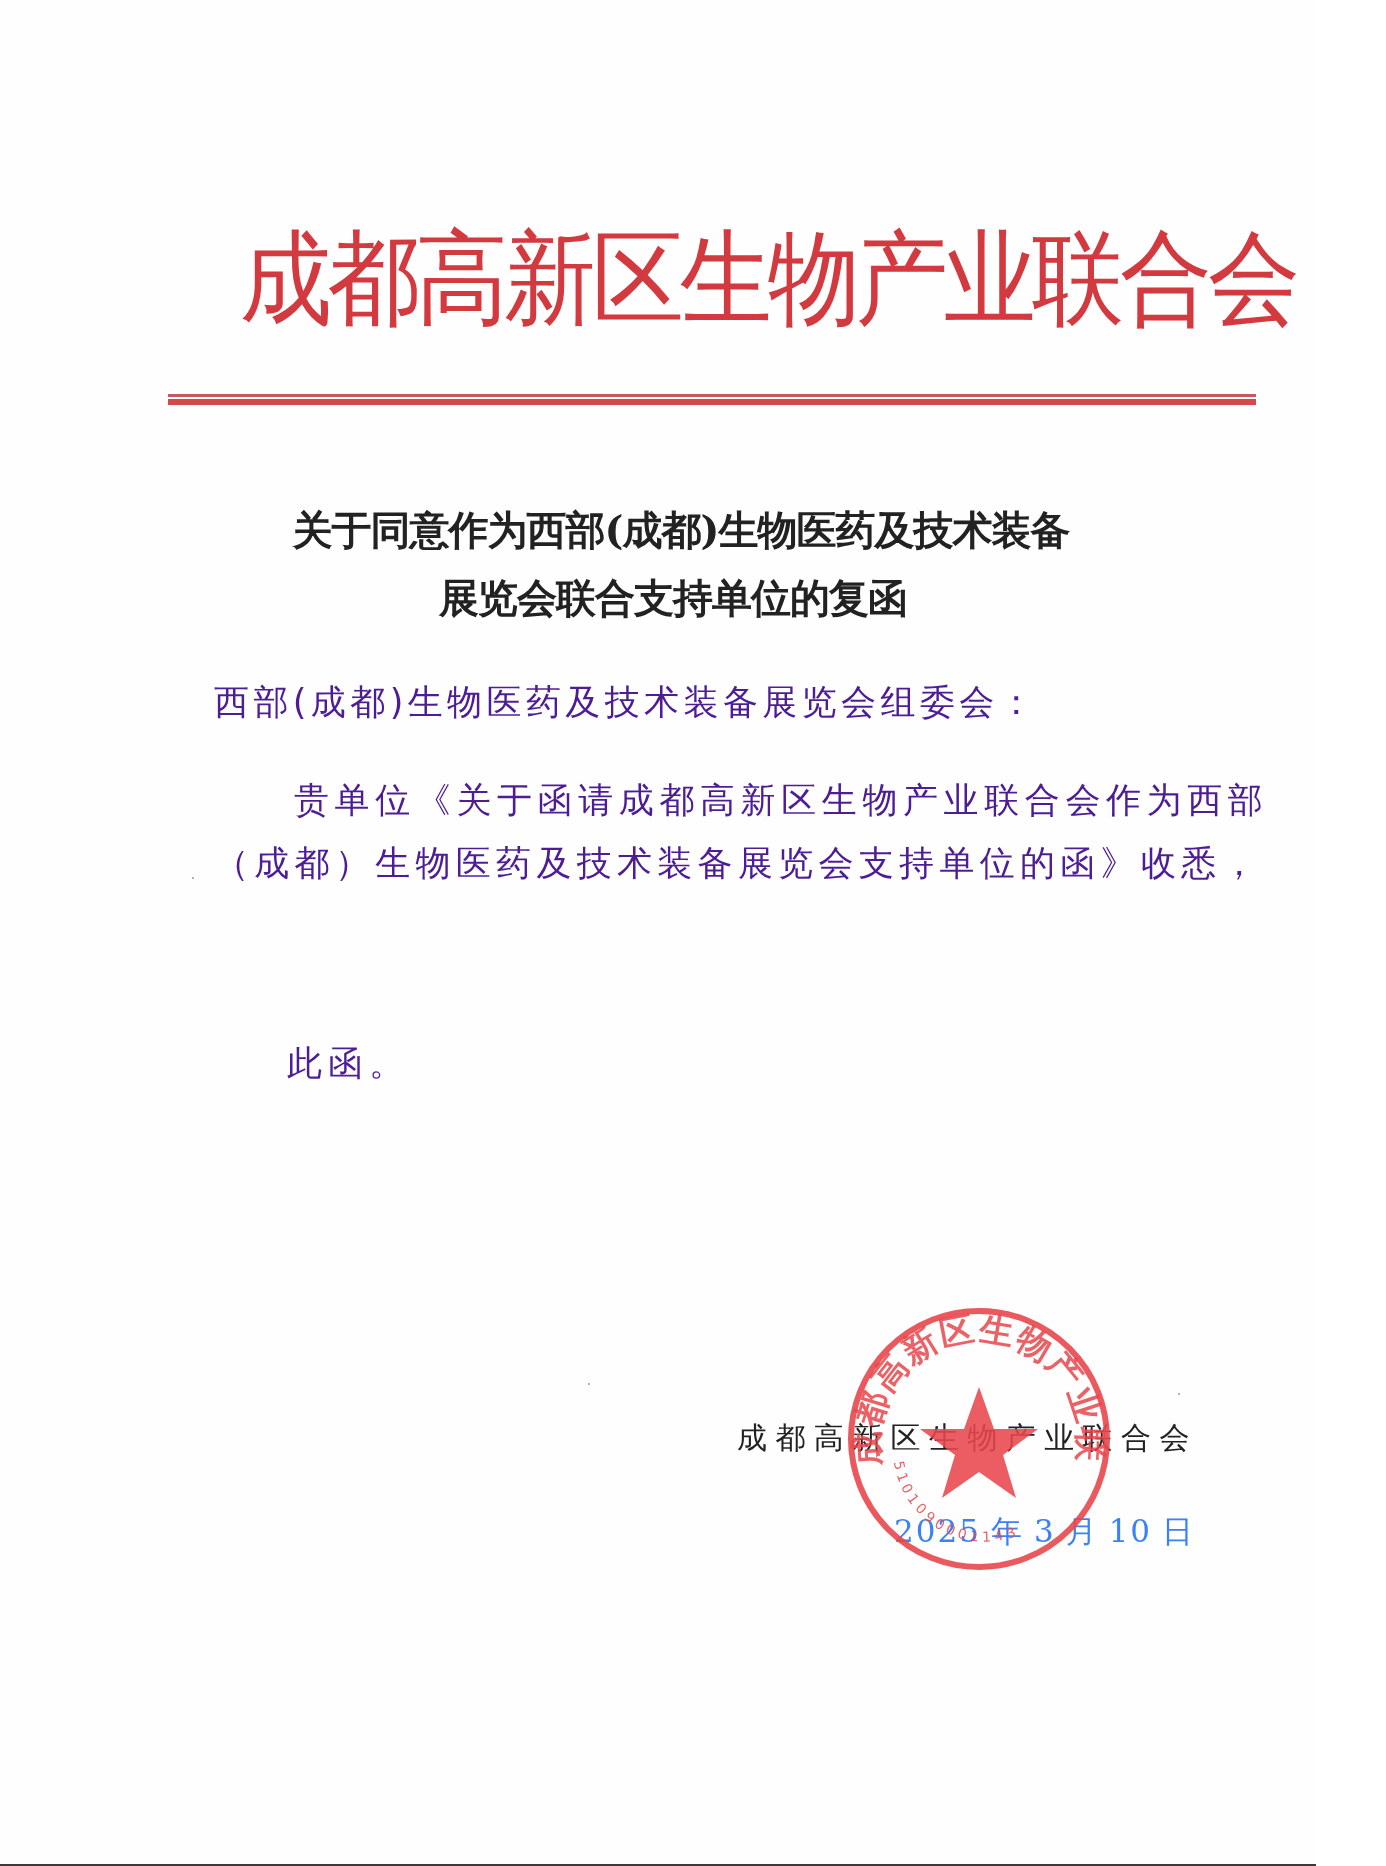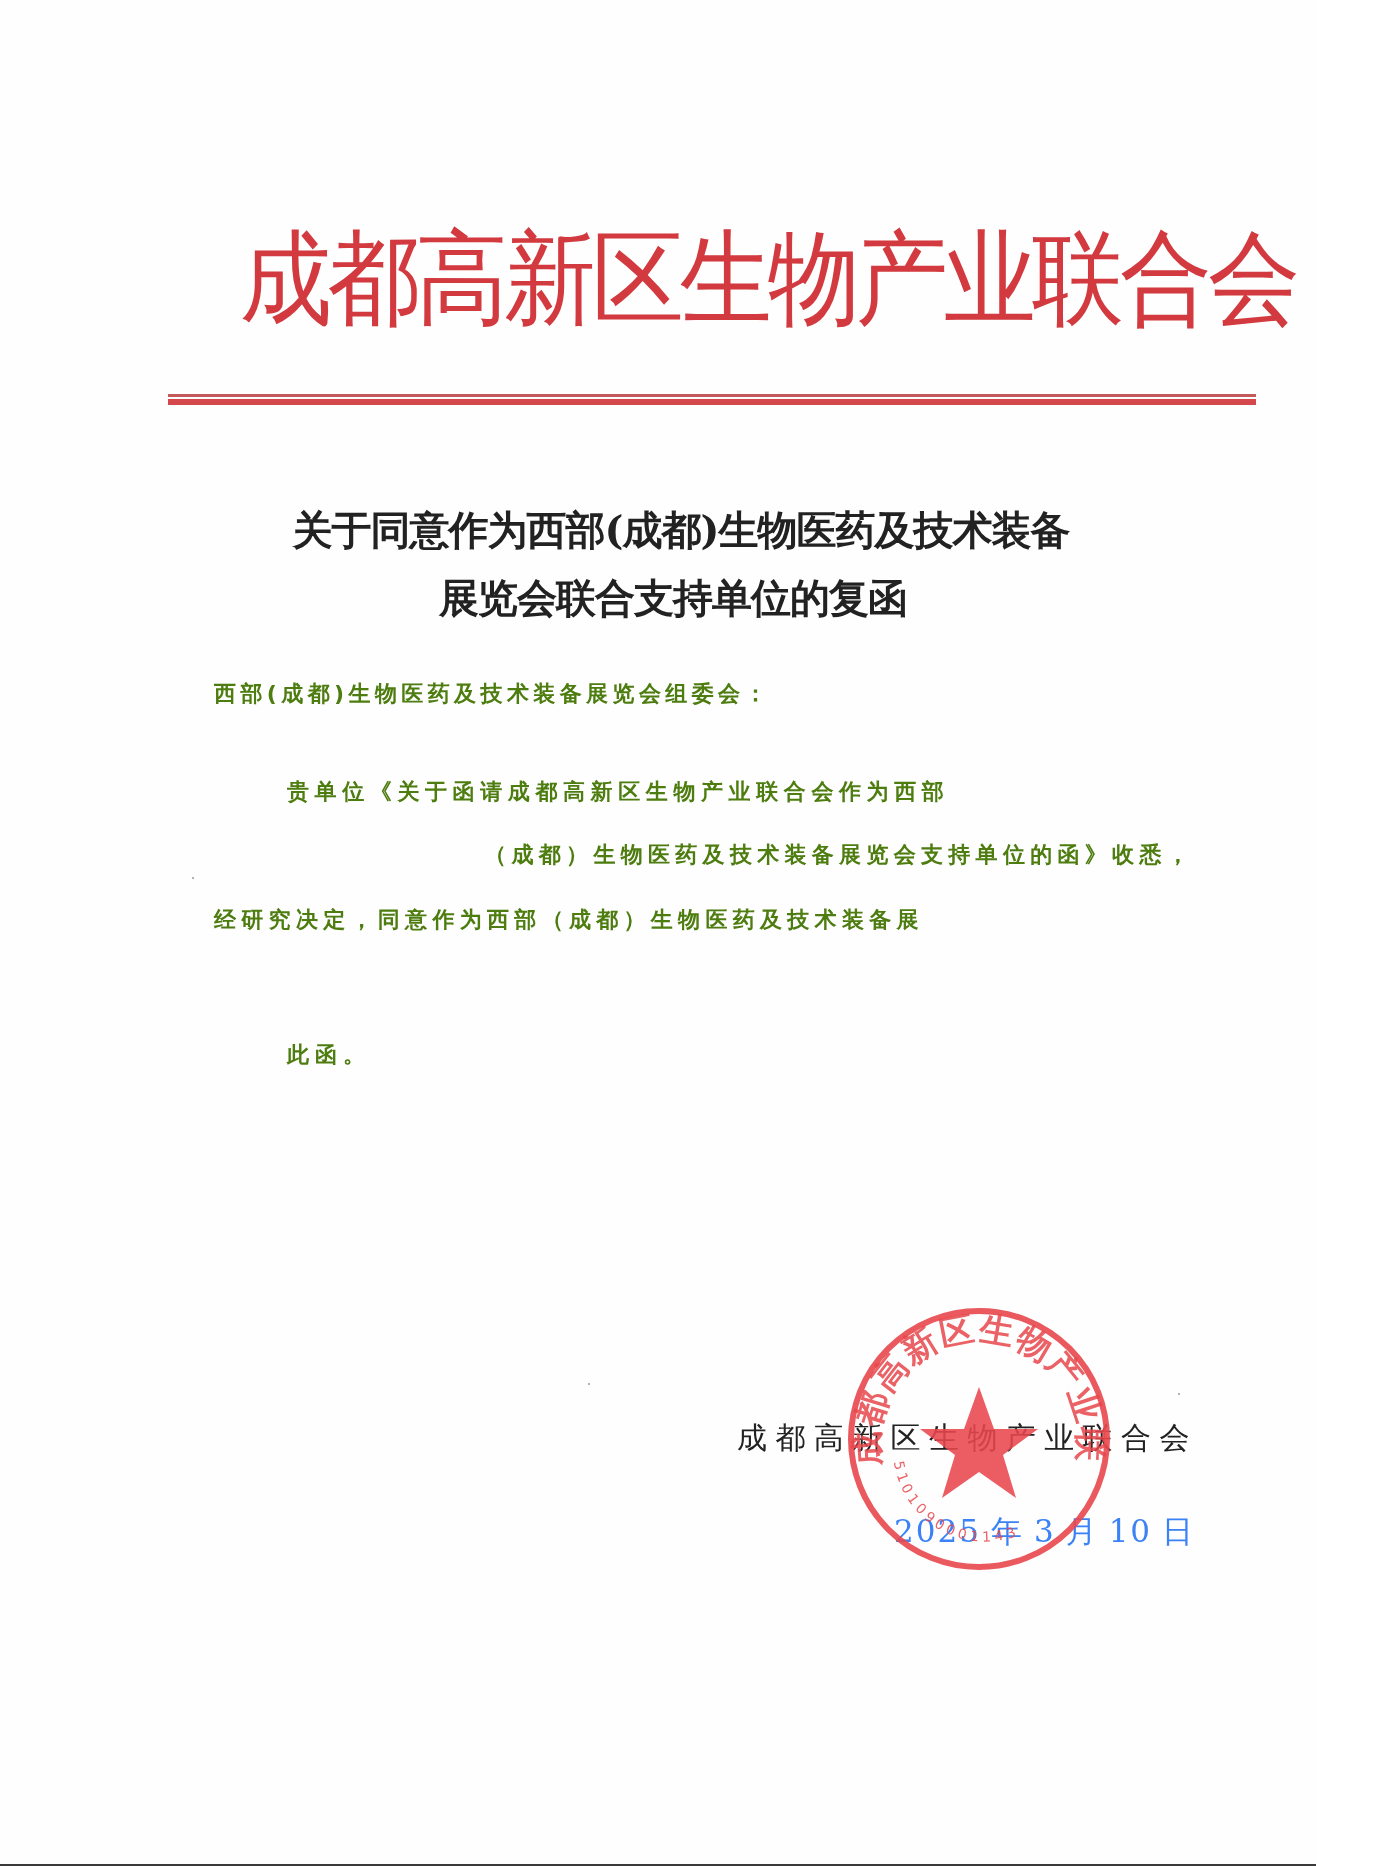--- a/index.html
+++ b/index.html
@@ -74,28 +74,28 @@
     white-space: nowrap;
   }
   .doc-title.line1 { top: 503px; left: -12px; }
   .doc-title.line2 { top: 571px; left: -20px; }
   
   .body-text {
     position: absolute;
     left: 214px;
     width: 980px;
     font-family: "DejaVu Sans", "Liberation Sans", sans-serif;
-    font-size: 22px;
-    color: #4d7c0f;
+    font-size: 35px;
+    color: #4c1d95;
     white-space: nowrap;
     letter-spacing: 7.2px;
-    font-weight: 700;
+    font-weight: 400;
   }
   .salutation { top: 679px; letter-spacing: 4.4px; }
-  .p1 { top: 777px; left: 287px; letter-spacing: 5.6px; }
+  .p1 { top: 777px; left: 294px; letter-spacing: 5.6px; }
   .p2 { top: 840px; letter-spacing: 5.3px; text-align: right; }
   .p3 { top: 905px; letter-spacing: 5.3px; }
   .p4 { top: 972px; letter-spacing: 5.2px; }
   .closing { top: 1040px; left: 287px; letter-spacing: 6px; }
   .signature-org {
     position: absolute;
     left: 737px;
     top: 1418px;
     font-family: "DejaVu Sans", "Liberation Sans", sans-serif;
     font-size: 30px;
@@ -140,21 +140,20 @@
   <div class="rule-thin"></div>
   <div class="rule-thick"></div>
 
   <div class="doc-title line1">关于同意作为西部(成都)生物医药及技术装备</div>
   <div class="doc-title line2">展览会联合支持单位的复函</div>
 
   <div class="body-text salutation">西部(成都)生物医药及技术装备展览会组委会：</div>
 
   <div class="body-text p1">贵单位《关于函请成都高新区生物产业联合会作为西部</div>
   <div class="body-text p2">（成都）生物医药及技术装备展览会支持单位的函》收悉，</div>
-  <div class="body-text p3">经研究决定，同意作为西部（成都）生物医药及技术装备展</div>
   <div class="body-text closing">此函。</div>
 
   <div class="signature-org">成都高新区生物产业联合会</div>
 
   <div class="signature-date">
     <span>2025</span><span>年</span><span>3</span><span>月</span><span>10</span><span>日</span>
   </div>
 
   <svg class="seal" viewBox="0 0 274 274" xmlns="http://www.w3.org/2000/svg">
     <defs>

